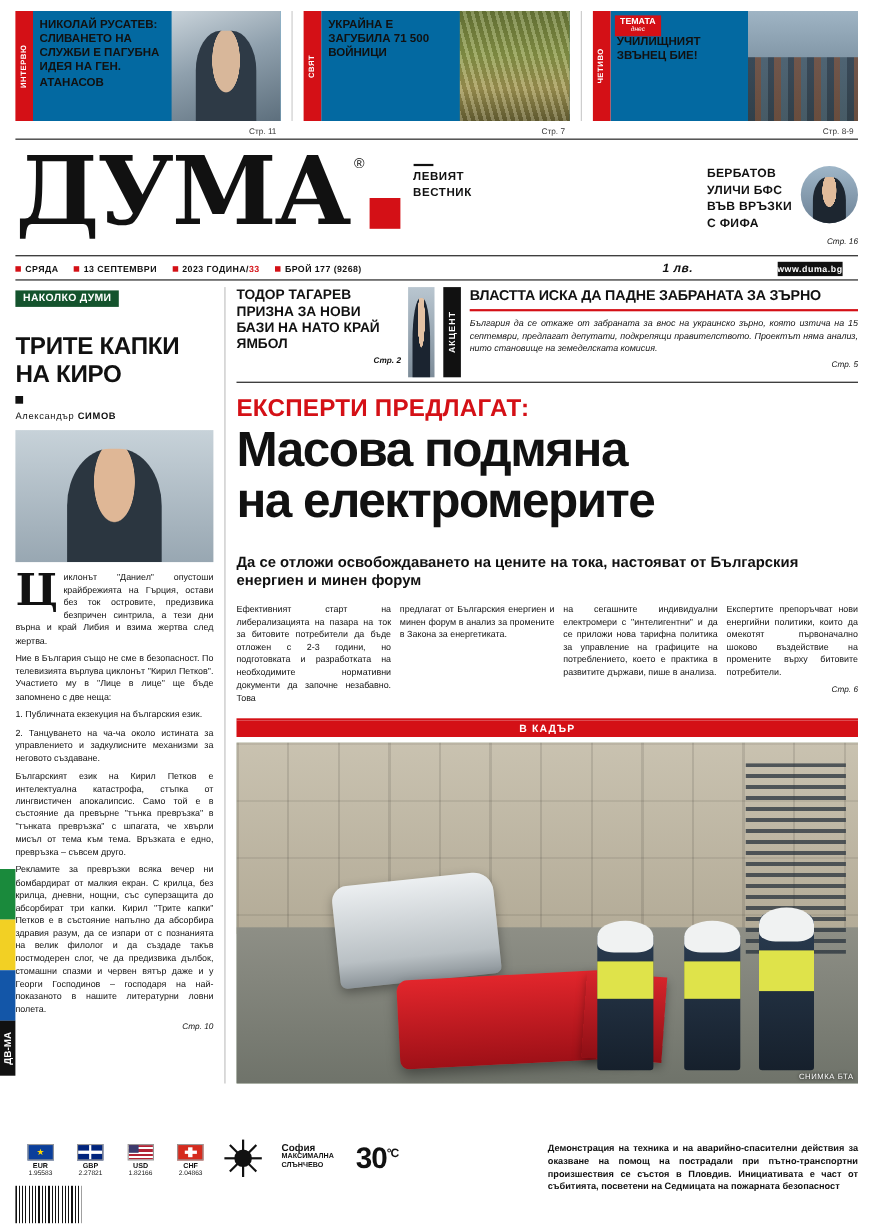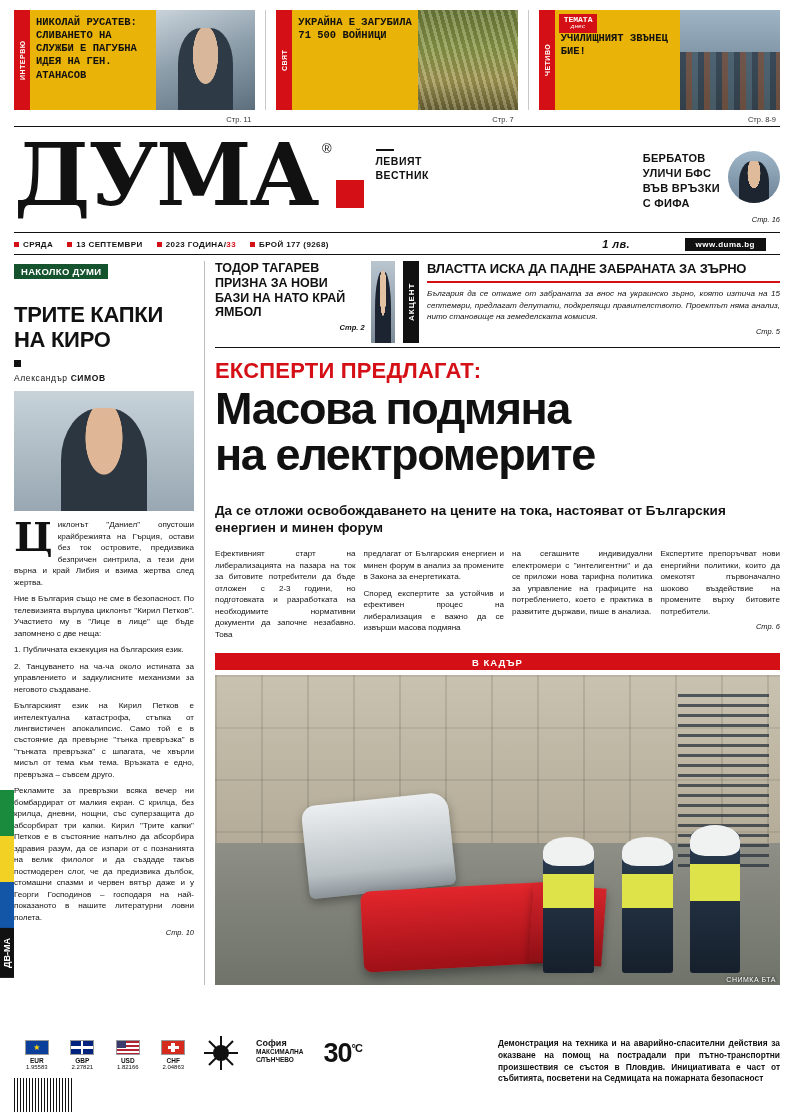--- a/index.html
+++ b/index.html
@@ -15,21 +15,21 @@
 
   
   .teasers { display: flex; gap: 10px; height: 100px; }
   .teaser { position: relative; flex: 1; display: flex; border: 0; }
   .teaser-tab {
     width: 16px; background: #d41016; color: #fff;
     font-size: 7px; font-weight: bold; letter-spacing: .5px;
     display: flex; align-items: center; justify-content: center;
     writing-mode: vertical-rl; transform: rotate(180deg);
   }
-  .teaser-body { flex: 1; display: flex; background: #eab308; font-family: Liberation Mono, monospace; }
+  .teaser-body { flex: 1; display: flex; background: #0369a1; }
   .teaser-text {
     flex: 1.15; padding: 6px 5px 4px 6px;
     font-size: 10.5px; font-weight: bold; line-height: 1.25;
     color: #111; text-transform: uppercase;
   }
   .teaser-pic { flex: 1; position: relative; overflow: hidden; }
   .teaser-page {
     position: absolute; bottom: -14px; right: 4px;
     font-size: 7.5px; color: #333;
   }
@@ -72,21 +72,21 @@
   .berbatov-pic::after { content:""; position:absolute; left:22%; top:20%; width:56%; height:90%;
      background: radial-gradient(ellipse at 50% 26%, #e0bb9b 0 30%, #1d2630 31% 100%); border-radius:45% 45% 0 0;}
   .berbatov-page { position: absolute; right: 0; bottom: -14px; font-size: 7.5px; font-style: italic; }
 
   
   .dateline { display: flex; align-items: center; gap: 14px; font-size: 8px; font-weight: bold;
      padding: 5px 0 4px; letter-spacing: .4px; }
   .dot-red { width: 5px; height: 5px; background: #d41016; display: inline-block; margin-right: 4px; }
   .dl-num { color: #d41016; }
   .dl-price { margin-left: auto; margin-right: 150px; font-size: 11px; font-style: italic; font-weight: bold; }
-  .dl-site { font-size: 8px; color: #fff; background: #111; padding: 2px 11px; letter-spacing: .5px; position:absolute; right:14px; }
+  .dl-site { font-size: 8px; color: #fff; background: #111; padding: 2px 0; letter-spacing: .5px; position:absolute; right:14px; }
   .dateline-wrap { position: relative; }
 
   
   .content { display: flex; gap: 10px; margin-top: 6px; }
   .col-left { width: 180px; }
   .col-right { flex: 1; }
 
   .kicker-red { background: #14532d; color: #fff; font-size: 9.5px; font-weight: bold;
      display: inline-block; padding: 2px 7px; letter-spacing: .3px; }
   .left-head { font-size: 22px; font-weight: bold; line-height: 1.12; margin-top: 24px; letter-spacing: -.3px; }
@@ -341,21 +341,20 @@
         <div>на електромерите</div>
       </div>
       <div class="main-sub">Да се отложи освобождаването на цените на тока, настояват от Българския енергиен и минен форум</div>
 
       <div class="cols3">
         <div class="c">
             <p>Ефективният старт на либерализацията на пазара на ток за битовите потребители да бъде отложен с 2-3 години, но подготовката и разработката на необходимите нормативни документи да започне незабавно. Това</p>
           </div>
         <div class="c">
           <p>предлагат от Българския енергиен и минен форум в анализ за промените в Закона за енергетиката.</p>
-          <p>Според експертите за устойчив и ефективен процес на либерализация е важно да се извърши масова подмяна</p>
         </div>
         <div class="c">
             <p>на сегашните индивидуални електромери с "интелигентни" и да се приложи нова тарифна политика за управление на графиците на потреблението, което е практика в развитите държави, пише в анализа.</p>
           </div>
         <div class="c narrow">
           <p>Експертите препоръчват нови енергийни политики, които да омекотят първоначално шоково въздействие на промените върху битовите потребители.</p>
           <div class="page-ref">Стр. 6</div>
         </div>
       </div>
 

